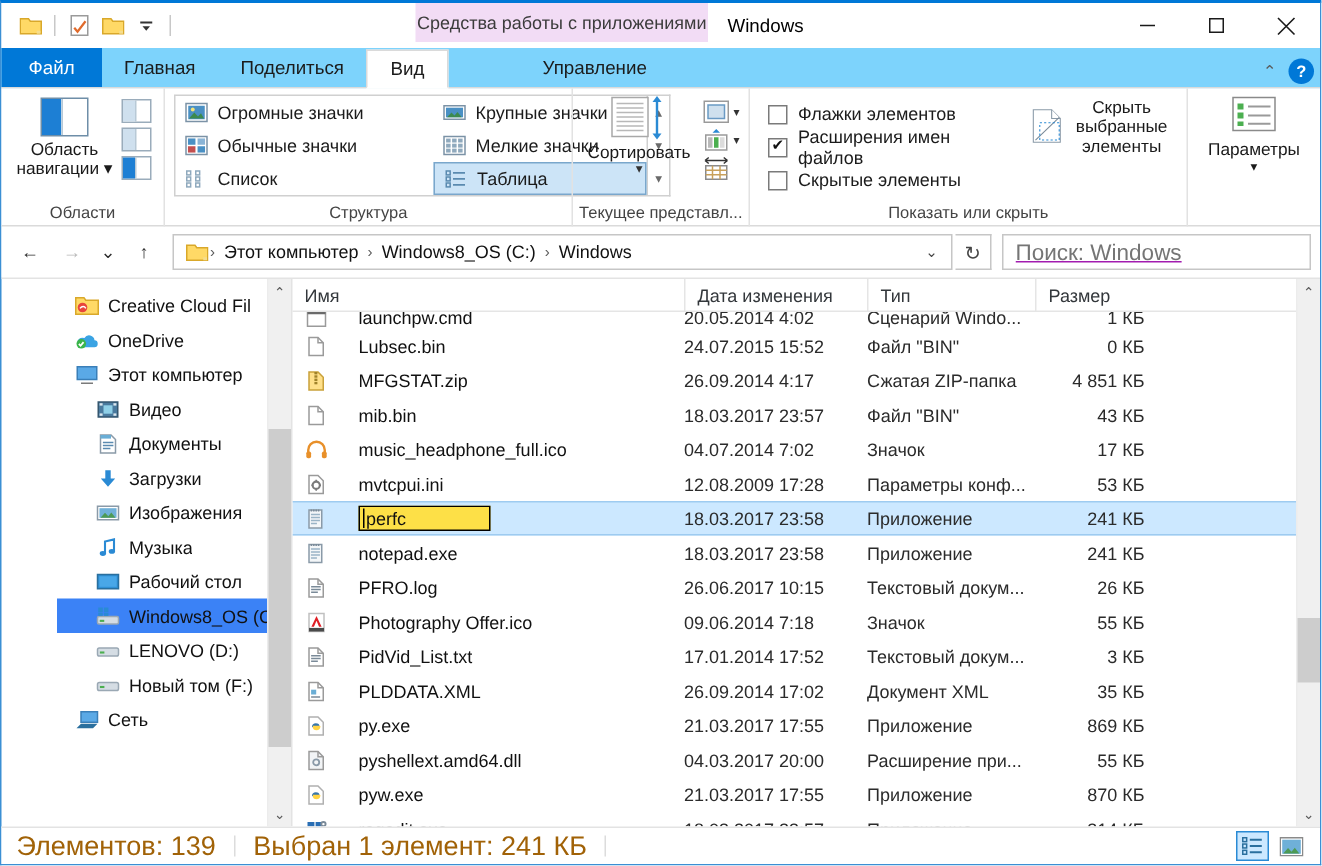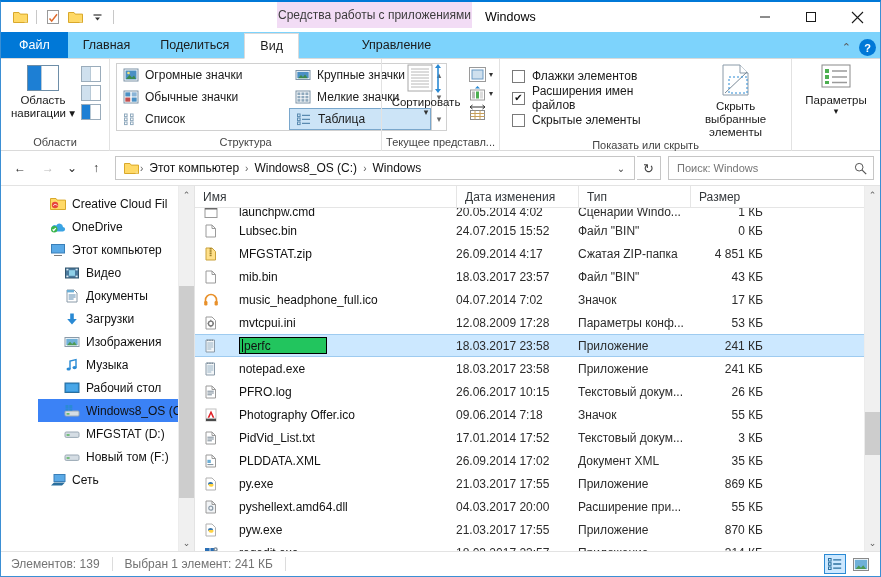--- a/index.html
+++ b/index.html
@@ -69,37 +69,37 @@
   .chk { width:13px; height:13px; border:1px solid #7a7a7a; background:#fff; display:flex; align-items:center; justify-content:center; font-size:10px; color:#111; line-height:1; flex:none; }
 
   .sortbtn { display:flex; flex-direction:column; align-items:center; width:76px; }
   .sortbtn .lbl { font-size:11.5px; margin-top:1px; }
   .sortbtn .caret { font-size:9px; color:#333; line-height:8px; }
 
   .curview-minis { display:flex; flex-direction:column; gap:2px; padding-top:3px; }
   .cvrow { display:flex; align-items:center; gap:2px; }
   .caret-sm { font-size:8px; color:#333; }
 
-  .hidebtn { display:flex; flex-direction:column; align-items:center; width:104px; }
+  .hidebtn { display:flex; flex-direction:row; align-items:center; width:104px; }
   .hidebtn .lbl { font-size:11.5px; text-align:center; line-height:13px; margin-top:3px; }
   .optbtn { display:flex; flex-direction:column; align-items:center; width:76px; }
   .optbtn .lbl { font-size:11.5px; margin-top:3px; }
 
   
   .addrbar { height:34px; display:flex; align-items:center; padding:0 6px; gap:2px; background:#fff; flex:none; }
   .navbtn { width:26px; height:26px; display:flex; align-items:center; justify-content:center; color:#2a2a2a; }
   .navbtn.dim { color:#b9b9b9; }
   .navbtn.sm { width:18px; }
   .crumbbox { flex:1; height:24px; border:1px solid #c6c6c6; background:#fff; display:flex; align-items:center; padding:0 2px; margin-left:4px; }
   .crumb { padding:0 5px; font-size:12px; color:#111; height:22px; display:flex; align-items:center; }
   .sep { color:#5c5c5c; font-size:10px; padding:0 1px; }
   .crumb-drop { width:22px; display:flex; align-items:center; justify-content:center; color:#444; font-size:10px; }
   .refresh { width:24px; height:24px; border:1px solid #c6c6c6; border-left:0; display:flex; align-items:center; justify-content:center; color:#444; font-size:13px; }
   .searchbox { width:206px; height:24px; border:1px solid #c6c6c6; background:#fff; display:flex; align-items:center; padding:0 6px; margin-left:5px; }
-  .searchbox input { border:0; outline:0; flex:1; font-family:inherit; font-size:11px; color:#a21caf; background:transparent; }
+  .searchbox input { border:0; outline:0; flex:1; font-family:inherit; font-size:15px; color:#a21caf; background:transparent;text-decoration:underline; }
 
   
   .main { flex:1; display:flex; border-top:1px solid #e3e3e3; min-height:0;padding-left:37px; }
 
   .navpane { width:140px; background:#fff; padding-top:6px; overflow:hidden; position:relative; }
   .navitem { height:23px; display:flex; align-items:center; gap:6px; padding-left:12px; font-size:12px; color:#111; white-space:nowrap; }
   .navitem.indent { padding-left:26px; }
   .navitem.sel { background:#3b82f6; }
   .navitem .t { overflow:hidden; }
 
@@ -117,25 +117,25 @@
   .c-type { width:112px; }
   .c-size { width:85px; }
 
   .rows { flex:1; overflow:hidden; position:relative; }
   .row { height:23px; display:flex; align-items:center; font-size:12px; color:#111; }
   .row.sel { background:#cce8ff; border-top:1px solid #9ecbf0; border-bottom:1px solid #9ecbf0; height:23px; }
   .row .nm { width:261px; display:flex; align-items:center; gap:20px; padding-left:8px; overflow:hidden; white-space:nowrap; }
   .row .dt { width:122px; color:#2b2b2b; }
   .row .tp { width:112px; color:#2b2b2b; overflow:hidden; white-space:nowrap; }
   .row .sz { width:85px; text-align:right; padding-right:12px; color:#2b2b2b; }
-  .renamebox { border:1px solid #000; background:#22c55e; height:17px; min-width:88px; display:flex; align-items:center; padding:0 3px 0 2px; font-size:12px; }
+  .renamebox { border:1px solid #000; background:#fde047; height:17px; min-width:88px; display:flex; align-items:center; padding:0 3px 0 2px; font-size:12px; }
   .caretline { width:1px; height:13px; background:#000; margin-right:1px; }
 
   
-  .status { height:25px; border-top:1px solid #e3e3e3; display:flex; align-items:center; font-size:12px; color:#737373; padding-left:10px; background:#fff; flex:none; position:relative; }
+  .status { height:25px; border-top:1px solid #e3e3e3; display:flex; align-items:center; font-size:18px; color:#a16207; padding-left:10px; background:#fff; flex:none; position:relative; }
   .status .seg { padding-right:12px; }
   .status .div { width:1px; height:14px; background:#dcdcdc; margin-right:12px; }
   .viewtoggles { position:absolute; right:8px; top:2px; display:flex; gap:4px; }
   .vt { width:22px; height:20px; display:flex; align-items:center; justify-content:center; }
   .vt.on { background:#cce8ff; border:1px solid #2a8ad4; }
 </style>
 </head>
 <body>
 
 <div class="window">
@@ -543,21 +543,21 @@
               <rect x="5.3" y="4.4" width="3" height="2.2"></rect>
             </g>
           </svg>
         <span class="t">Windows8_OS (C</span>
       </div>
       <div class="navitem indent">
         <svg class="ico" viewBox="0 0 16 14">
             <rect x="1" y="5" width="14" height="5.4" rx="1.2" fill="#d5dde4" stroke="#9aa8b4"></rect>
             <rect x="2.6" y="7.3" width="3" height="1.4" fill="#4caf50"></rect>
           </svg>
-        <span class="t">MFGSTAT (D:)</span>
+        <span class="t">LENOVO (D:)</span>
       </div>
       <div class="navitem indent">
         <svg class="ico" viewBox="0 0 16 14">
             <rect x="1" y="5" width="14" height="5.4" rx="1.2" fill="#d5dde4" stroke="#9aa8b4"></rect>
             <rect x="2.6" y="7.3" width="3" height="1.4" fill="#4caf50"></rect>
           </svg>
         <span class="t">Новый том (F:)</span>
       </div>
       <div class="navitem">
         <svg class="ico" viewBox="0 0 16 14">

